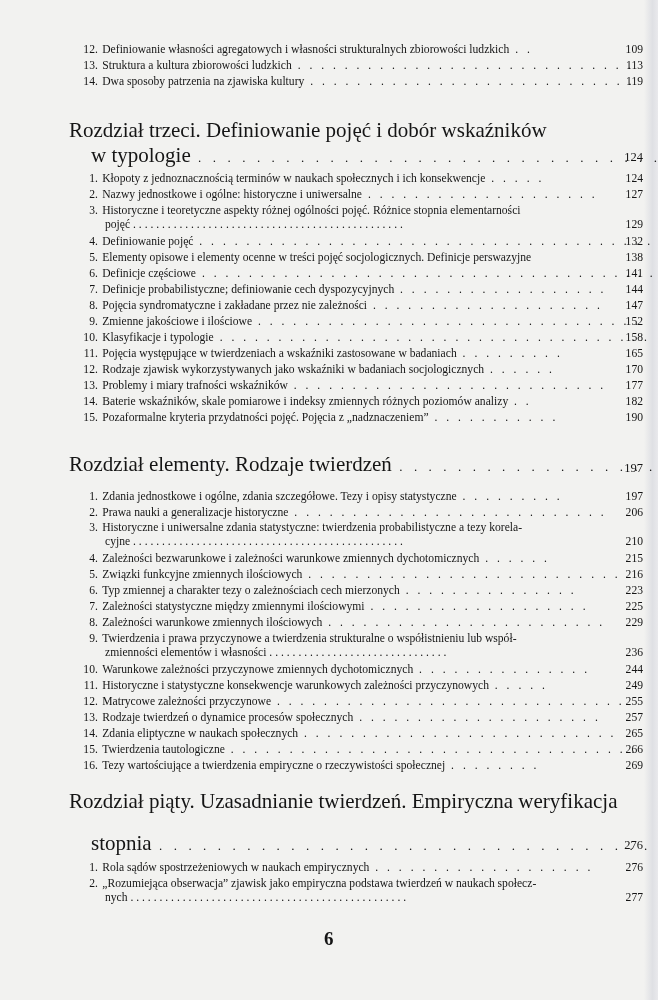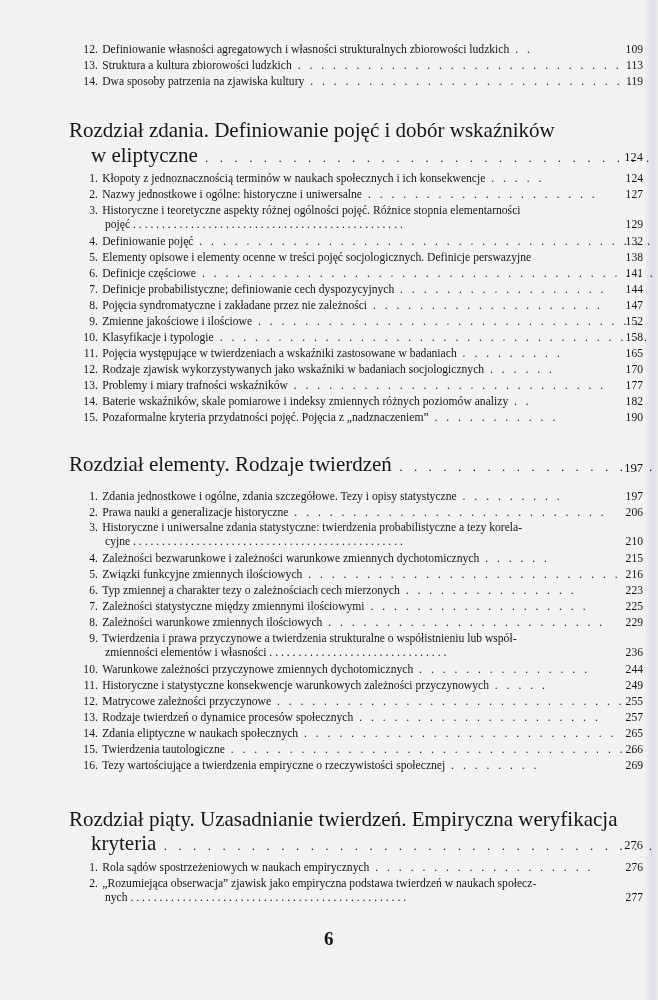--- a/index.html
+++ b/index.html
@@ -112,22 +112,22 @@
 
 <div class="page-shadow"></div>
 
 <div class="toc" id="toc">
     <div class="entry" style="top: 42px;"><span class="num">12.</span><span class="title">Definiowanie własności agregatowych i własności strukturalnych zbiorowości ludzkich</span><span class="dots"> . .</span></div>
     <div class="page-num" style="top: 42px;">109</div>
     <div class="entry" style="top: 58px;"><span class="num">13.</span><span class="title">Struktura a kultura zbiorowości ludzkich</span><span class="dots"> . . . . . . . . . . . . . . . . . . . . . . . . . . . . .</span></div>
     <div class="page-num" style="top: 58px;">113</div>
     <div class="entry" style="top: 74px;"><span class="num">14.</span><span class="title">Dwa sposoby patrzenia na zjawiska kultury</span><span class="dots"> . . . . . . . . . . . . . . . . . . . . . . . . . . . .</span></div>
     <div class="page-num" style="top: 74px;">119</div>
-    <div class="chapter" style="top: 118px;">Rozdział zdania. Definiowanie pojęć i dobór wskaźników</div>
-    <div class="chapter-cont" style="top: 143px;"><span>w eliptyczne</span><span class="ch-dots"> . . . . . . . . . . . . . . . . . . . . . . . . . . . . . . . . . . . . . . . .</span></div>
+    <div class="chapter" style="top: 118px;">Rozdział trzeci. Definiowanie pojęć i dobór wskaźników</div>
+    <div class="chapter-cont" style="top: 143px;"><span>w typologie</span><span class="ch-dots"> . . . . . . . . . . . . . . . . . . . . . . . . . . . . . . . . . . . . . . . .</span></div>
     <div class="ch-page" style="top: 150px;">124</div>
     <div class="entry" style="top: 171px;"><span class="num">1.</span><span class="title">Kłopoty z jednoznacznością terminów w naukach społecznych i ich konsekwencje</span><span class="dots"> . . . . .</span></div>
     <div class="page-num" style="top: 171px;">124</div>
     <div class="entry" style="top: 187px;"><span class="num">2.</span><span class="title">Nazwy jednostkowe i ogólne: historyczne i uniwersalne</span><span class="dots"> . . . . . . . . . . . . . . . . . . . .</span></div>
     <div class="page-num" style="top: 187px;">127</div>
     <div class="entry" style="top: 203px;"><span class="num">3.</span><span class="title">Historyczne i teoretyczne aspekty różnej ogólności pojęć. Różnice stopnia elementarności</span></div>
     <div class="cont" style="top: 217px;"><span>pojęć</span><span class="dots"> . . . . . . . . . . . . . . . . . . . . . . . . . . . . . . . . . . . . . . . . . . . . . . .</span></div>
     <div class="page-num" style="top: 217px;">129</div>
     <div class="entry" style="top: 234px;"><span class="num">4.</span><span class="title">Definiowanie pojęć</span><span class="dots"> . . . . . . . . . . . . . . . . . . . . . . . . . . . . . . . . . . . . . . . . . .</span></div>
     <div class="page-num" style="top: 234px;">132</div>
@@ -182,22 +182,22 @@
     <div class="entry" style="top: 694px;"><span class="num">12.</span><span class="title">Matrycowe zależności przyczynowe</span><span class="dots"> . . . . . . . . . . . . . . . . . . . . . . . . . . . . . .</span></div>
     <div class="page-num" style="top: 694px;">255</div>
     <div class="entry" style="top: 710px;"><span class="num">13.</span><span class="title">Rodzaje twierdzeń o dynamice procesów społecznych</span><span class="dots"> . . . . . . . . . . . . . . . . . . . . .</span></div>
     <div class="page-num" style="top: 710px;">257</div>
     <div class="entry" style="top: 726px;"><span class="num">14.</span><span class="title">Zdania eliptyczne w naukach społecznych</span><span class="dots"> . . . . . . . . . . . . . . . . . . . . . . . . . . .</span></div>
     <div class="page-num" style="top: 726px;">265</div>
     <div class="entry" style="top: 742px;"><span class="num">15.</span><span class="title">Twierdzenia tautologiczne</span><span class="dots"> . . . . . . . . . . . . . . . . . . . . . . . . . . . . . . . . . . .</span></div>
     <div class="page-num" style="top: 742px;">266</div>
     <div class="entry" style="top: 758px;"><span class="num">16.</span><span class="title">Tezy wartościujące a twierdzenia empiryczne o rzeczywistości społecznej</span><span class="dots"> . . . . . . . .</span></div>
     <div class="page-num" style="top: 758px;">269</div>
-    <div class="chapter" style="top: 807px;">Rozdział piąty. Uzasadnianie twierdzeń. Empiryczna weryfikacja</div>
-    <div class="chapter-cont" style="top: 831px;"><span>kryteria</span><span class="ch-dots"> . . . . . . . . . . . . . . . . . . . . . . . . . . . . . . . . . . . . . . . . . .</span></div>
+    <div class="chapter" style="top: 789px;">Rozdział piąty. Uzasadnianie twierdzeń. Empiryczna weryfikacja</div>
+    <div class="chapter-cont" style="top: 831px;"><span>stopnia</span><span class="ch-dots"> . . . . . . . . . . . . . . . . . . . . . . . . . . . . . . . . . . . . . . . . . .</span></div>
     <div class="ch-page" style="top: 838px;">276</div>
     <div class="entry" style="top: 860px;"><span class="num">1.</span><span class="title">Rola sądów spostrzeżeniowych w naukach empirycznych</span><span class="dots"> . . . . . . . . . . . . . . . . . . .</span></div>
     <div class="page-num" style="top: 860px;">276</div>
     <div class="entry" style="top: 876px;"><span class="num">2.</span><span class="title">„Rozumiejąca obserwacja” zjawisk jako empiryczna podstawa twierdzeń w naukach społecz-</span></div>
     <div class="cont" style="top: 890px;"><span>nych</span><span class="dots"> . . . . . . . . . . . . . . . . . . . . . . . . . . . . . . . . . . . . . . . . . . . . . . . .</span></div>
     <div class="page-num" style="top: 890px;">277</div>
   </div>
 
 <div class="folio">6</div>
 

